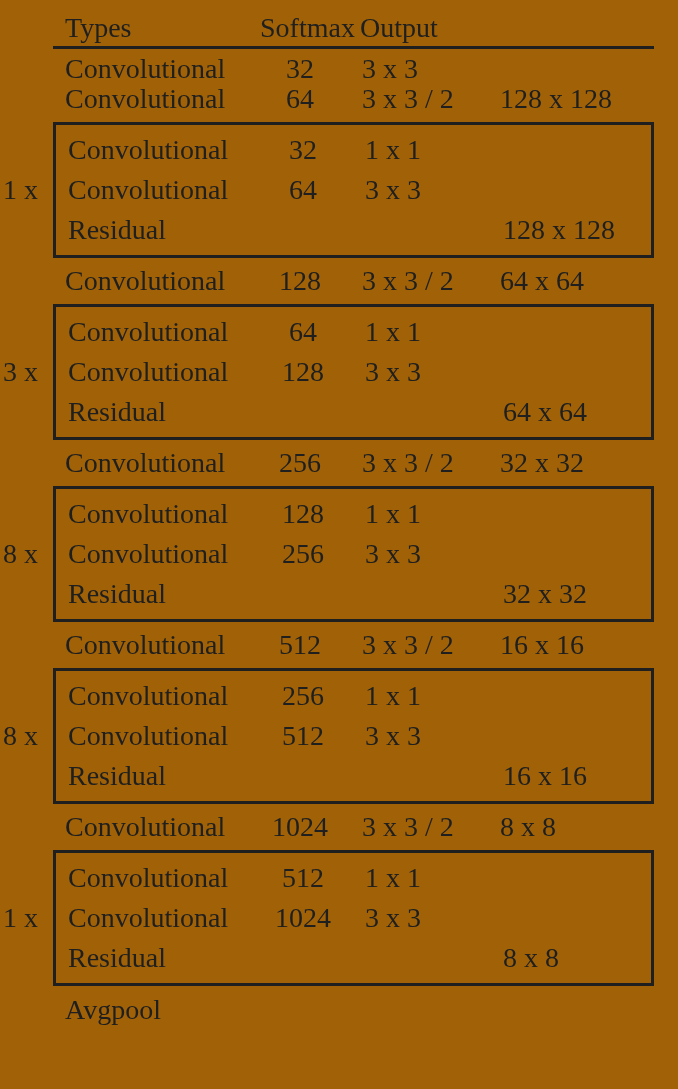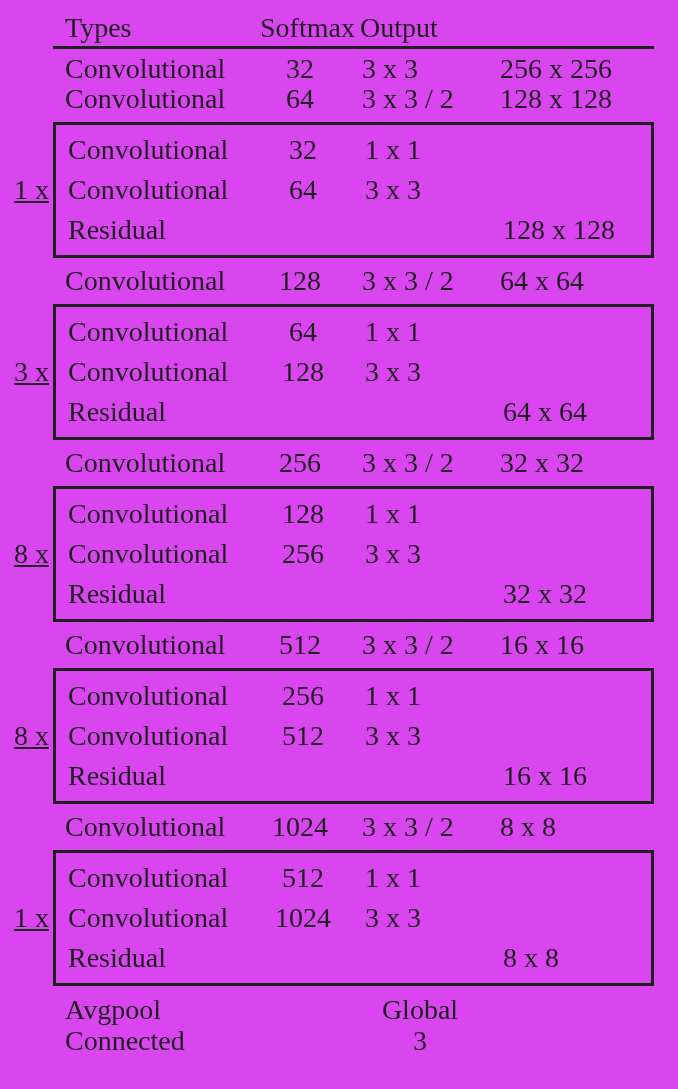--- a/index.html
+++ b/index.html
@@ -1,18 +1,18 @@
 <!DOCTYPE html>
 <html><head>
 <meta charset="utf-8">
 <style>
   html,body{margin:0;padding:0;background:#ffffff;}
   .page{
     width:678px;height:1089px;
-    background:#d946ef;
+    background:#a16207;
     color:#1f1f1f;
     font-family:"Liberation Serif","DejaVu Serif",serif;
     overflow:hidden;
     position:relative;
   }
   .content{
     position:relative;
     margin-left:53px;
     width:601px;
     padding-top:10px;
@@ -34,23 +34,21 @@
   .header-row .c.output{padding-right:6px;}
   .rule{height:3px;background:#1f1f1f;margin-bottom:5px;}
   .block-wrap{position:relative;margin:8px 0;}
   .box{border:3px solid #1f1f1f;padding:5px 0;background:transparent;}
   .box .row{line-height:40px;}
   .mult{
     position:absolute;
     left:-50px;top:50%;
     transform:translateY(-50%);
     width:46px;
-    text-align:right;
     line-height:30px;
-    text-decoration:underline;
   }
   .footer{margin-top:6px;}
   .footer .row{line-height:31px;}
   .footer .c.size{text-align:center;padding-right:20px;padding-left:0;}
 </style>
 </head>
 <body>
 
 <div class="page">
   <div class="content">
@@ -59,21 +57,20 @@
       <span class="c type">Types</span>
       <span class="c filters">Softmax</span>
       <span class="c output">Output</span>
     </div>
     <div class="rule"></div>
 
     <div class="row">
       <span class="c type">Convolutional</span>
       <span class="c filters">32</span>
       <span class="c size">3 x 3</span>
-      <span class="c output">256 x 256</span>
     </div>
     <div class="row">
       <span class="c type">Convolutional</span>
       <span class="c filters">64</span>
       <span class="c size">3 x 3 / 2</span>
       <span class="c output">128 x 128</span>
     </div>
 
     <div class="block-wrap">
       <span class="mult">1 x</span>
@@ -220,25 +217,18 @@
           <span class="c size"></span>
           <span class="c output">8 x 8</span>
         </div>
       </div>
     </div>
 
     <div class="footer">
       <div class="row">
         <span class="c type">Avgpool</span>
         <span class="c filters"></span>
-        <span class="c size">Global</span>
-        <span class="c output"></span>
-      </div>
-      <div class="row">
-        <span class="c type">Connected</span>
-        <span class="c filters"></span>
-        <span class="c size">3</span>
         <span class="c output"></span>
       </div>
     </div>
 
   </div>
 </div>
 
 </body></html>

